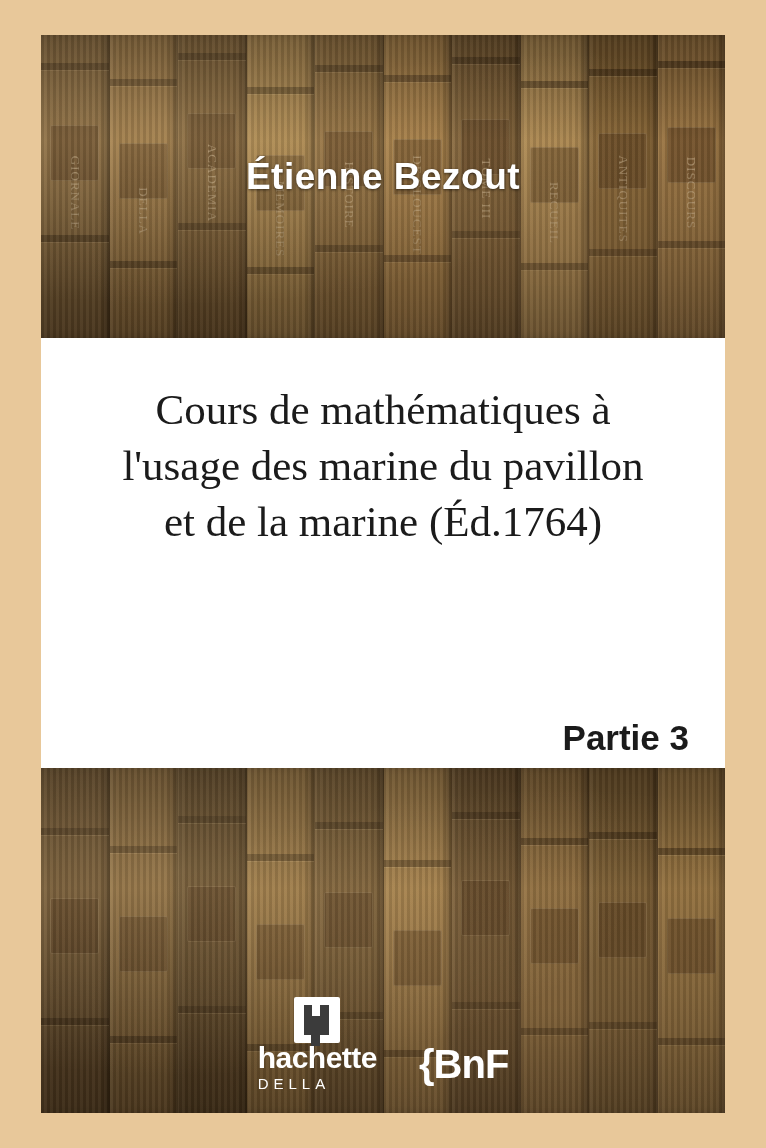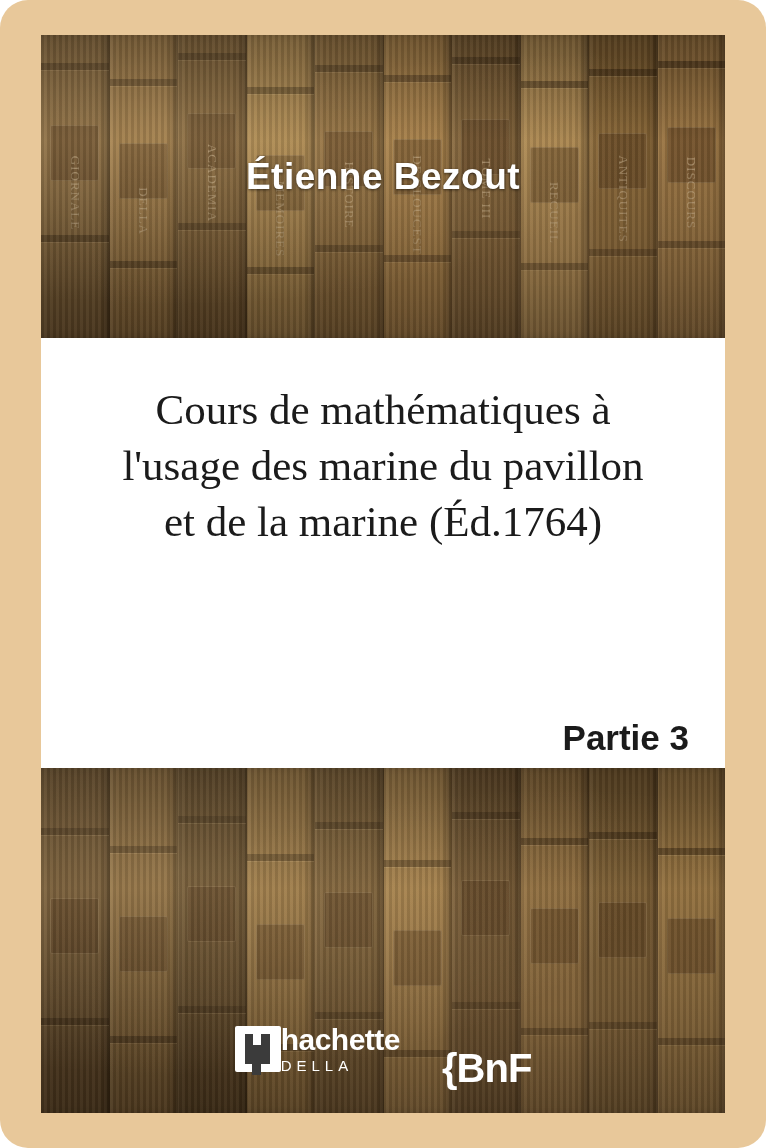--- a/index.html
+++ b/index.html
@@ -12,21 +12,20 @@
     height: 1148px;
     font-family: "Liberation Serif", serif;
     overflow: hidden;
   }
 
   .page {
     position: relative;
     width: 766px;
     height: 1148px;
     background: #e8c89a;
-    border-radius: 28px;
   }
 
   
   .cover {
     position: absolute;
     left: 41px;
     top: 35px;
     width: 684px;
     height: 1078px;
     background: #ffffff;
@@ -155,20 +154,21 @@
     bottom: 22px;
     display: flex;
     justify-content: center;
     align-items: center;
     gap: 42px;
   }
   .hachette {
     display: flex;
     align-items: center;
     gap: 0;
+    flex-direction: column;
   }
   .hachette-mark {
     width: 46px;
     height: 46px;
     background: #ffffff;
     position: relative;
     border-radius: 2px;
   }
   .hachette-mark::before {
     content: "";

